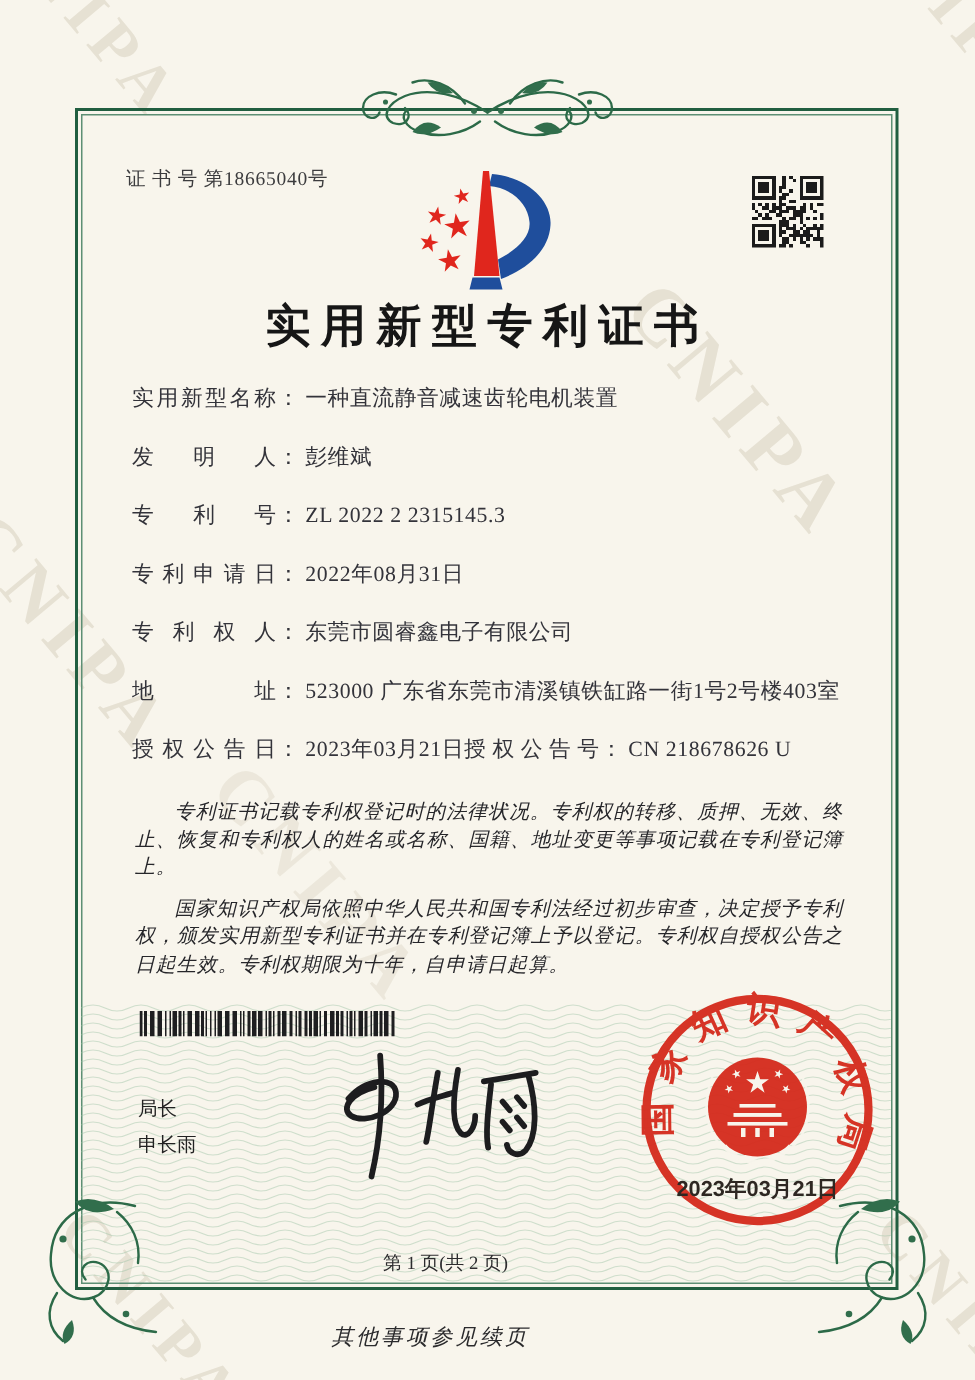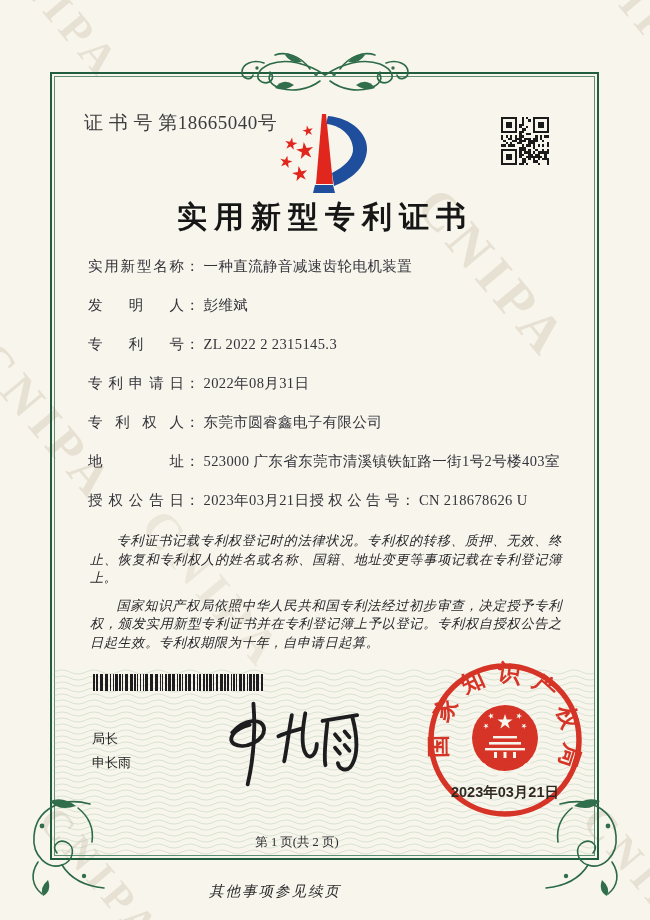--- a/index.html
+++ b/index.html
@@ -20,21 +20,21 @@
   #guilloche{position:absolute;left:54px;top:668px;width:540px;height:188px;z-index:2;}
   #guilloche path{fill:none;stroke:#9dc3a6;stroke-width:.8;opacity:.45;}
 
   
   .orn-top{position:absolute;left:230px;top:44px;width:190px;height:60px;z-index:3;}
   .orn-bl{position:absolute;left:18px;top:792px;width:90px;height:104px;z-index:4;}
   .orn-br{position:absolute;left:542px;top:792px;width:90px;height:104px;z-index:4;transform:scaleX(-1);}
   .orn-stroke{fill:none;stroke:#2c6a48;stroke-width:1.6;stroke-linecap:round;}
   .orn-fill{fill:#316e4c;stroke:none;}
 
-  .cert-no{position:absolute;left:84px;top:110px;font-size:19px;color:#3c3c3e;letter-spacing:.5px;z-index:5;}
+  .cert-no{position:absolute;left:84px;top:110px;font-size:13px;color:#3c3c3e;letter-spacing:.5px;z-index:5;}
 
   
   .logo{position:absolute;left:276px;top:110px;width:100px;height:84px;z-index:5;}
 
   
   #qr{position:absolute;left:501px;top:117px;width:48px;height:48px;z-index:5;}
   #qr rect{fill:#1b1b1b;}
   #qr rect.w{fill:#f8f5ec;}
 
   .title{position:absolute;left:0;top:197px;width:650px;text-align:center;
@@ -59,21 +59,21 @@
           font-family:"Liberation Sans","DejaVu Sans",sans-serif;
           font-size:13px;color:#222;line-height:24px;}
   .signature{position:absolute;left:188px;top:696px;width:200px;height:96px;z-index:6;}
   .signature path{fill:none;stroke:#1d1d1f;stroke-width:4;stroke-linecap:round;stroke-linejoin:round;}
 
   
   .seal{position:absolute;left:425px;top:660px;width:160px;height:160px;z-index:7;opacity:.95;}
 
   .page-num{position:absolute;left:0;top:834px;width:594px;text-align:center;
             font-size:12.5px;color:#2c2c2e;z-index:6;}
-  .cont-note{position:absolute;left:4px;top:882px;width:542px;text-align:center;
+  .cont-note{position:absolute;left:16px;top:882px;width:542px;text-align:center;
              font-size:14.5px;font-style:italic;letter-spacing:2px;color:#2a2a2c;z-index:6;}
 </style>
 </head>
 <body>
 
 <div class="page">
 
   <span class="wm" style="left:-28px;top:-18px;font-size:44px;">CNIPA</span>
   <span class="wm" style="left:548px;top:-24px;font-size:44px;">CNIPA</span>
   <span class="wm" style="left:392px;top:242px;font-size:54px;">CNIPA</span>

